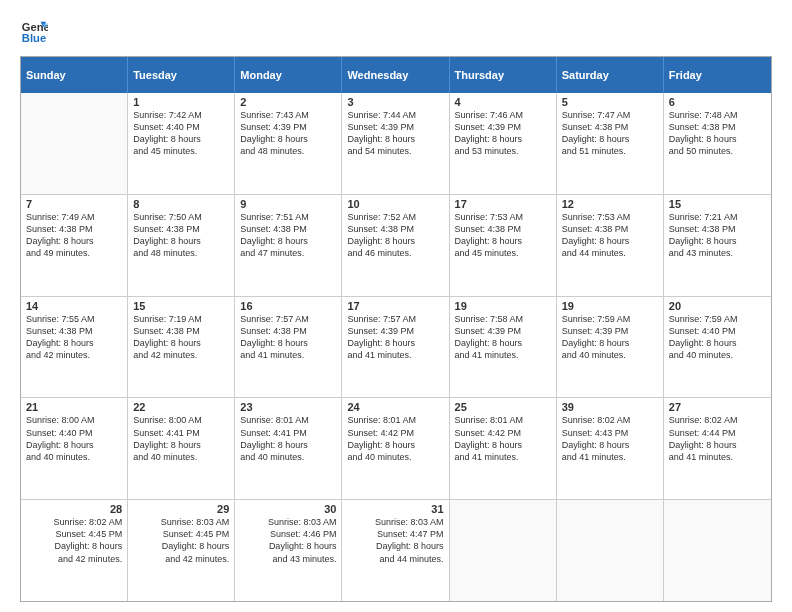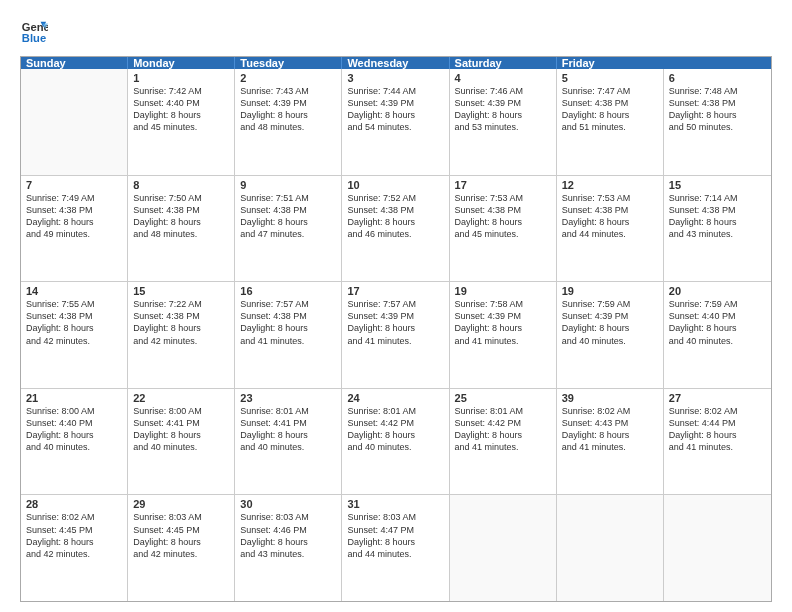--- a/index.html
+++ b/index.html
@@ -46,37 +46,37 @@
     }
     .cal-header {
       display: grid;
       grid-template-columns: repeat(7, 1fr);
       background: #2a6db5;
     }
     .cal-header-cell {
       color: #fff;
       font-size: 11px;
       font-weight: bold;
-      padding: 0 5px;
+      padding: 12px 5px;
       text-align: left;
       border-right: 1px solid #4a8dd5;
     }
     .cal-header-cell:last-child { border-right: none; }
     .cal-body {
       flex: 1;
       display: flex;
       flex-direction: column;
     }
     .cal-week {
       flex: 1;
       display: grid;
       grid-template-columns: repeat(7, 1fr);
       border-bottom: 1px solid #ccc;
     }
-    .cal-week:last-child { border-bottom: none; }
+    .cal-week:last-child { border-bottom: none; text-align: right; }
     .cal-cell {
       border-right: 1px solid #ccc;
       padding: 3px 5px;
       font-size: 9.2px;
       color: #333;
       min-height: 0;
       overflow: hidden;
     }
     .cal-cell:last-child { border-right: none; }
     .cal-cell.empty { background: #f9f9f9; }
@@ -115,23 +115,24 @@
     </div>
     <div class="title-block">
       <div class="month-title"></div>
       <div class="subtitle"></div>
     </div>
   </div>
 
   <div class="outer-border">
     <div class="cal-header" id="cal-header">
         <div class="cal-header-cell">Sunday</div>
+        <div class="cal-header-cell">Tuesday</div>
         <div class="cal-header-cell">Monday</div>
-        <div class="cal-header-cell">Tuesday</div>
         <div class="cal-header-cell">Wednesday</div>
+        <div class="cal-header-cell">Thursday</div>
         <div class="cal-header-cell">Saturday</div>
         <div class="cal-header-cell">Friday</div>
       </div>
     <div class="cal-body" id="cal-body">
         <div class="cal-week">
           <div class="cal-cell empty"></div>
           <div class="cal-cell">
             <span class="day-num">1</span>
             <span class="cell-line">Sunrise: 7:42 AM</span>
             <span class="cell-line">Sunset: 4:40 PM</span>
@@ -212,37 +213,37 @@
           </div>
           <div class="cal-cell">
             <span class="day-num">12</span>
             <span class="cell-line">Sunrise: 7:53 AM</span>
             <span class="cell-line">Sunset: 4:38 PM</span>
             <span class="cell-line">Daylight: 8 hours</span>
             <span class="cell-line">and 44 minutes.</span>
           </div>
           <div class="cal-cell">
             <span class="day-num">15</span>
-            <span class="cell-line">Sunrise: 7:14 AM</span>
+            <span class="cell-line">Sunrise: 7:21 AM</span>
             <span class="cell-line">Sunset: 4:38 PM</span>
             <span class="cell-line">Daylight: 8 hours</span>
             <span class="cell-line">and 43 minutes.</span>
           </div>
         </div>
         <div class="cal-week">
           <div class="cal-cell">
             <span class="day-num">14</span>
             <span class="cell-line">Sunrise: 7:55 AM</span>
             <span class="cell-line">Sunset: 4:38 PM</span>
             <span class="cell-line">Daylight: 8 hours</span>
             <span class="cell-line">and 42 minutes.</span>
           </div>
           <div class="cal-cell">
             <span class="day-num">15</span>
-            <span class="cell-line">Sunrise: 7:22 AM</span>
+            <span class="cell-line">Sunrise: 7:19 AM</span>
             <span class="cell-line">Sunset: 4:38 PM</span>
             <span class="cell-line">Daylight: 8 hours</span>
             <span class="cell-line">and 42 minutes.</span>
           </div>
           <div class="cal-cell">
             <span class="day-num">16</span>
             <span class="cell-line">Sunrise: 7:57 AM</span>
             <span class="cell-line">Sunset: 4:38 PM</span>
             <span class="cell-line">Daylight: 8 hours</span>
             <span class="cell-line">and 41 minutes.</span>

